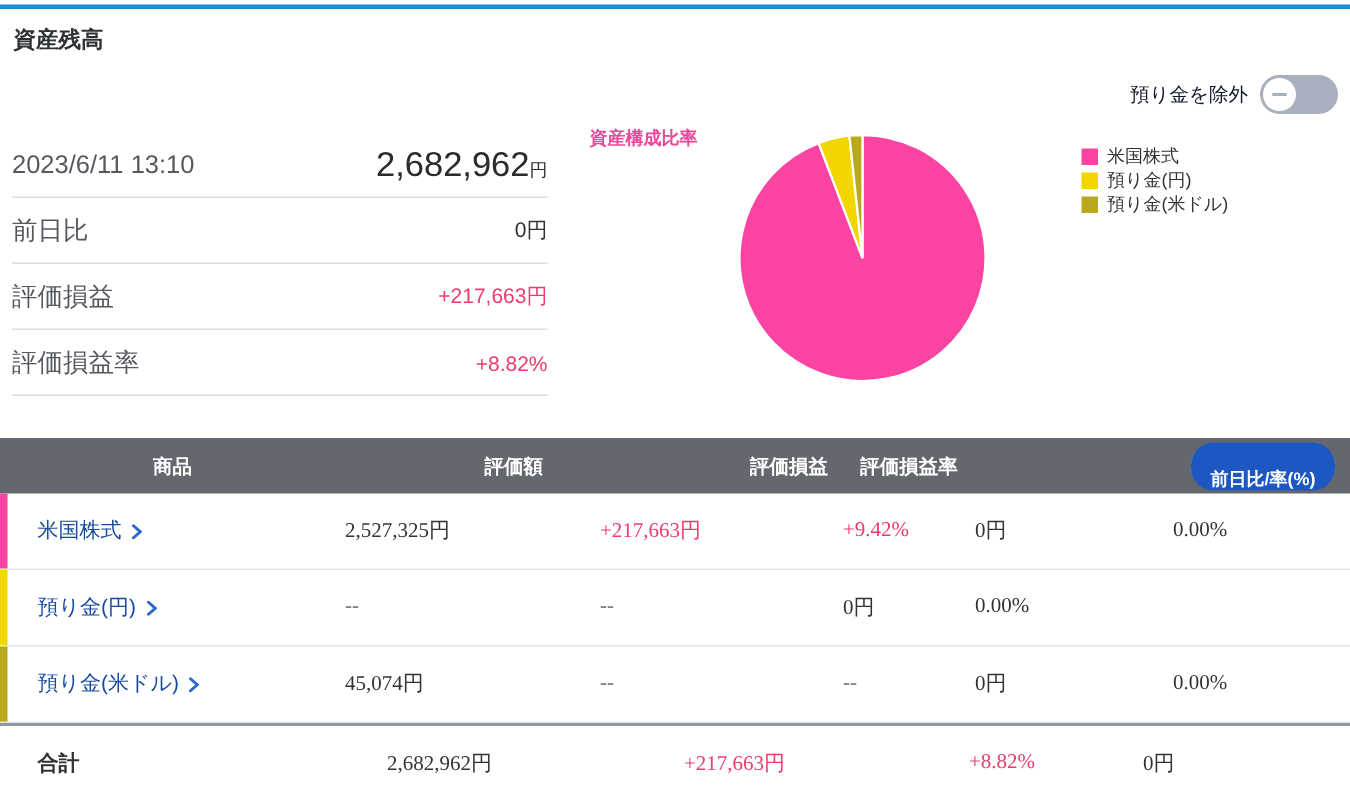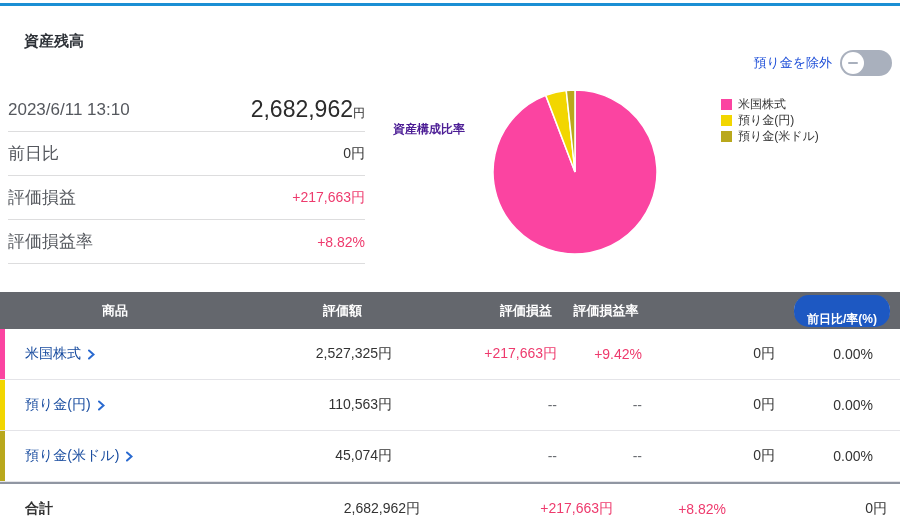--- a/index.html
+++ b/index.html
@@ -1,41 +1,41 @@
 <!DOCTYPE html>
 <html><head>
 <meta charset="utf-8">
 <style>
   html,body{margin:0;padding:0;background:#fff;}
   .app{position:relative;width:900px;height:531px;background:#fff;overflow:hidden;
        font-family:"Liberation Sans","DejaVu Sans",sans-serif;color:#333;}
   .top-rule{position:absolute;top:3px;left:0;width:900px;height:3px;background:#1b8fd4;}
-  .page-title{position:absolute;top:16px;left:8px;margin:16px;font-size:15px;font-weight:bold;color:#2e3238;}
+  .page-title{position:absolute;top:16px;left:8px;margin:1px;font-size:15px;font-weight:bold;color:#2e3238;}
 
   
   .controls{position:absolute;top:50px;right:8px;display:flex;align-items:center;gap:12px;}
-  .toggle-label{font-size:13px;color:#1d4ed8;}
+  .toggle-label{font-size:13px;color:#0f172a;}
   .toggle{position:relative;width:52px;height:26px;border-radius:13px;background:#a9b0bd;cursor:pointer;margin-left:-4px;}
   .toggle .knob{position:absolute;left:2px;top:2px;width:22px;height:22px;border-radius:50%;background:#fff;
                 display:flex;align-items:center;justify-content:center;}
   .toggle .minus{display:block;width:10px;height:2px;background:#a9b0bd;border-radius:1px;}
   .refresh{display:flex;align-items:center;gap:5px;background:#fff;border:1.5px solid #2a6ada;border-radius:5px;
            color:#2a6ada;font-size:13px;padding:5px 9px;cursor:pointer;font-family:inherit;}
 
   
   .summary{position:absolute;top:88px;left:8px;width:357px;}
   .srow{display:flex;justify-content:space-between;align-items:center;height:43px;border-bottom:1px solid #ddddde;}
   .srow .slabel{font-size:17px;color:#55585e;}
   .srow .svalue{font-size:14px;color:#333;}
   .srow .svalue.red{color:#ee3a6d;}
   .bigwrap{font-size:23px;color:#2b2b2b;}
   .bigwrap .yen{font-size:12px;}
 
   
-  .chart-title{position:absolute;top:84px;left:393px;font-size:12px;font-weight:bold;color:#4c1d95;margin-top:37px;}
+  .chart-title{position:absolute;top:84px;left:393px;font-size:12px;font-weight:bold;color:#ec4899;}
   .pie{position:absolute;top:87px;left:490px;width:170px;height:170px;}
   .legend{position:absolute;top:98px;left:721px;display:flex;flex-direction:column;gap:3px;}
   .legend-item{display:flex;align-items:center;gap:6px;font-size:12px;color:#333;line-height:13px;}
   .legend-swatch{width:11px;height:11px;display:inline-block;}
 
   
   .table{position:absolute;top:292px;left:0;width:900px;}
   .thead{position:relative;height:37px;background:#64676d;display:grid;
          grid-template-columns:230px 170px 162px 88px 1fr;align-items:center;
          color:#fff;font-size:13px;font-weight:bold;}
@@ -46,21 +46,21 @@
   .pill{position:absolute;right:10px;top:4px;height:29px;background:#fff;border-radius:15px;
         display:flex;align-items:center;padding:0;}
   .seg{border:none;background:transparent;font-family:inherit;font-size:12px;font-weight:bold;
        color:#1d58c2;height:29px;padding:16px 13px;border-radius:15px;cursor:pointer;text-align:right;}
   .seg.active{background:#1d58c2;color:#fff;}
 
   .trow{position:relative;display:grid;grid-template-columns:230px 170px 162px 88px 132px 98px;
         align-items:center;height:50px;border-bottom:1px solid #e4e4e8;font-size:14px;}
   .trow::before{content:"";position:absolute;left:0;top:0;bottom:0;width:5px;background:var(--bar,transparent);}
   .cell-name{padding-left:25px;display:flex;align-items:center;gap:7px;color:#164a9e;cursor:pointer;font-size:14px;}
-  .num{text-align:right;color:#333;}
+  .num{text-align:left;color:#333;font-family:Liberation Serif, serif;}
   .c-value{padding-right:8px;}
   .c-pl{padding-right:5px;}
   .c-rate{padding-right:8px;}
   .c-day{padding-right:7px;}
   .c-month{padding-right:7px;}
   .red{color:#ee3a6d;}
   .dash{color:#6b6e73;}
   .trow.total{height:49px;border-top:2px solid #9096a2;border-bottom:1px solid #d9d9de;gap:28px;}
   .trow.total .cell-name{color:#333;font-weight:bold;cursor:default;}
 </style>
@@ -147,21 +147,20 @@
           <span class="num c-day">0円</span>
           <span class="num c-month">0.00%</span>
         </div>
         <div class="trow" style="--bar: #f2d600;">
           <span class="cell-name">
             <span>預り金(円)</span>
             <svg width="7" height="11" viewBox="0 0 7 11">
               <polyline points="1,1.5 5.5,5.5 1,9.5" fill="none" stroke="#2a6ad0" stroke-width="2" stroke-linecap="round"></polyline>
             </svg>
           </span>
-          <span class="num c-value">110,563円</span>
           <span class="num c-pl dash">--</span>
           <span class="num c-rate dash">--</span>
           <span class="num c-day">0円</span>
           <span class="num c-month">0.00%</span>
         </div>
         <div class="trow" style="--bar: #b9a81c;">
           <span class="cell-name">
             <span>預り金(米ドル)</span>
             <svg width="7" height="11" viewBox="0 0 7 11">
               <polyline points="1,1.5 5.5,5.5 1,9.5" fill="none" stroke="#2a6ad0" stroke-width="2" stroke-linecap="round"></polyline>

